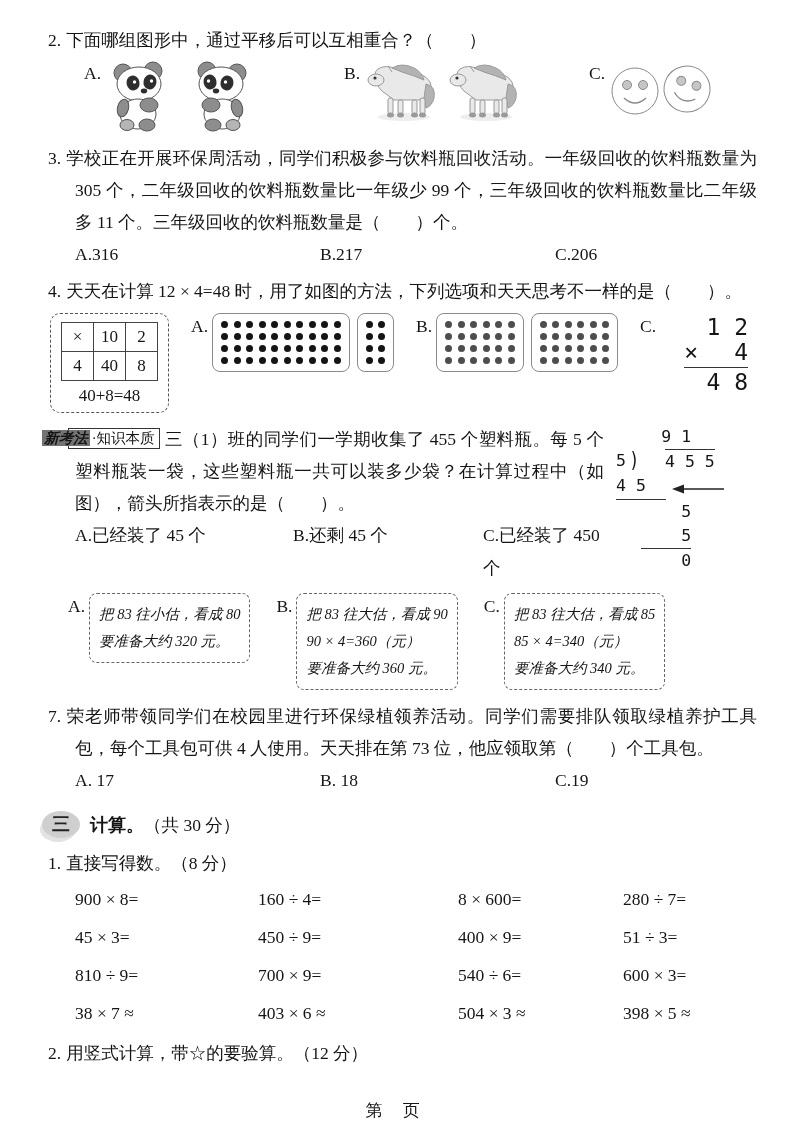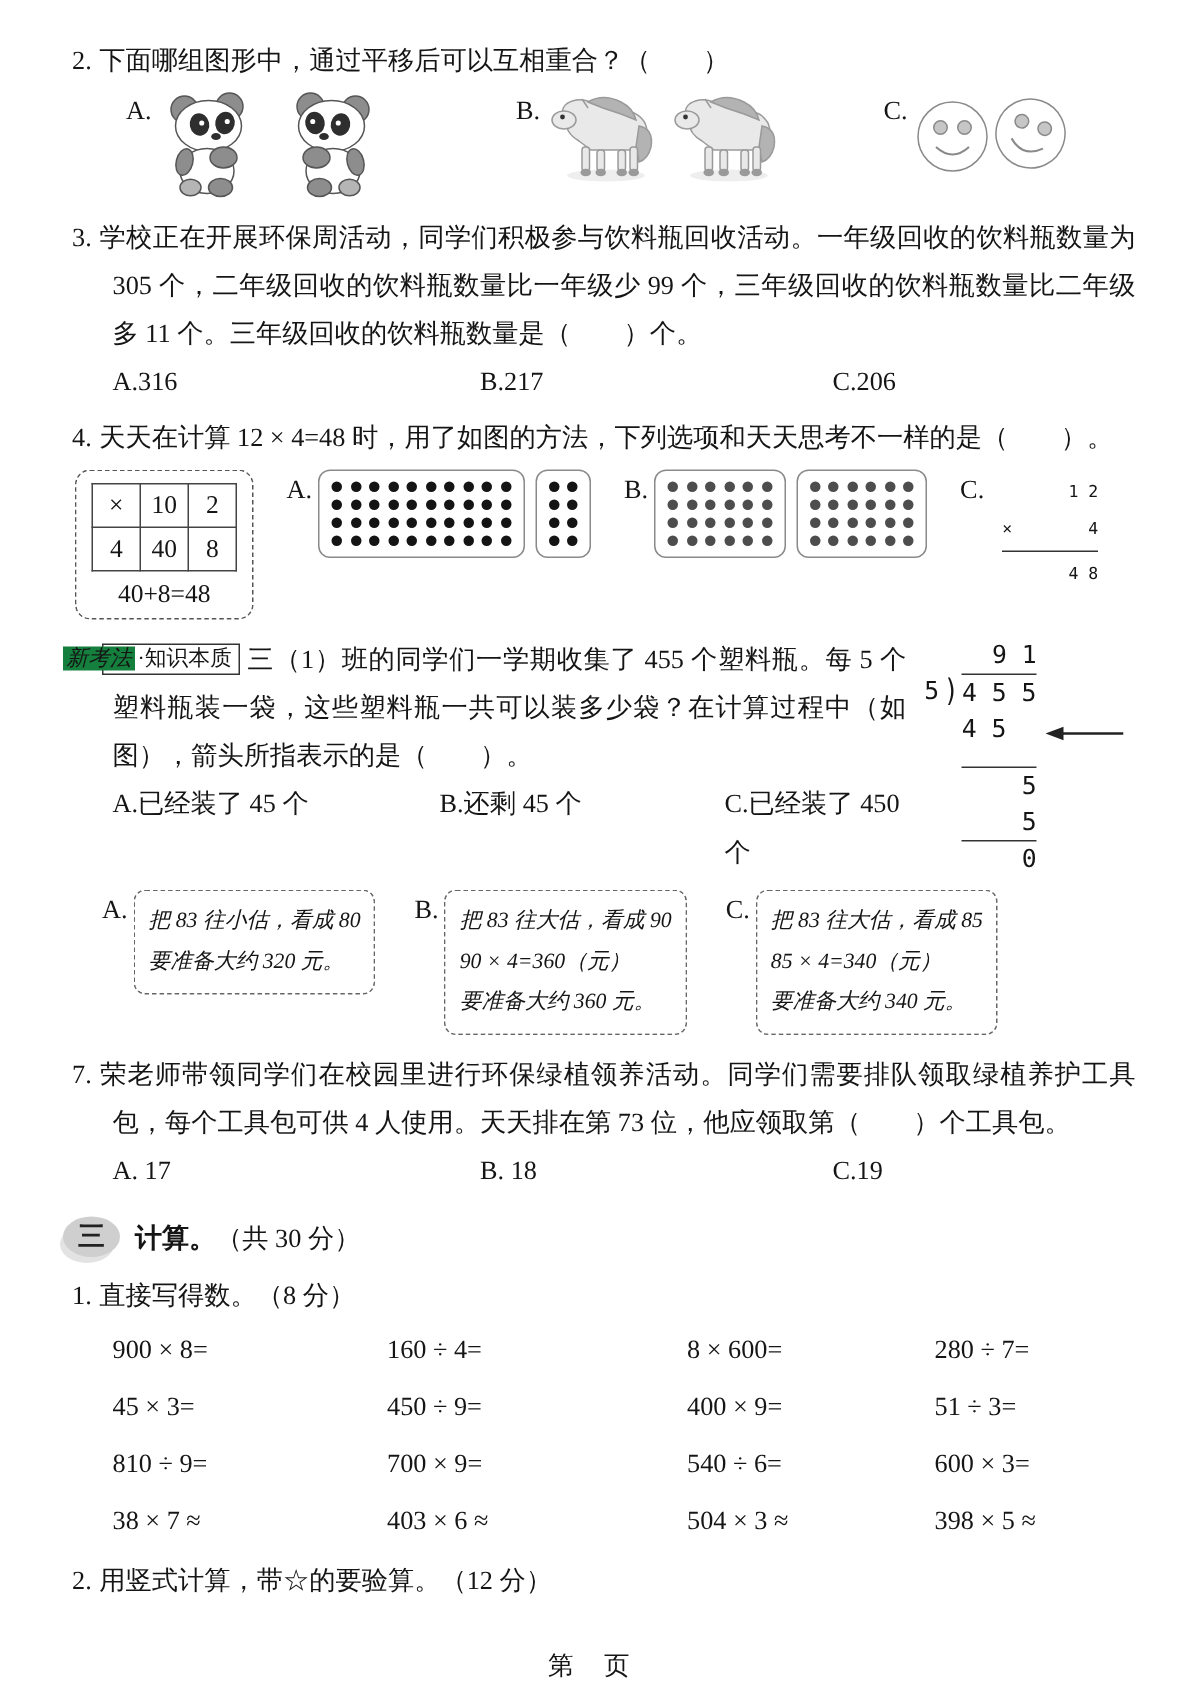--- a/index.html
+++ b/index.html
@@ -45,47 +45,47 @@
   }
   .tablecaption { font-size:17px; margin-top:5px; }
   .q4opt { display:flex; align-items:flex-start; margin-left:22px; }
   .dotpair { display:flex; align-items:flex-start; gap:7px; }
   .dotbox {
     display:grid; grid-template-columns:repeat(var(--cols,1),7px);
     gap:5px 5.5px; padding:7px 8px; border:1.2px solid #8a8a8a; border-radius:8px;
   }
   .dot { width:7px; height:7px; border-radius:50%; background:var(--dotcolor,#111); }
 
-  .vmult { font-family:"DejaVu Sans Mono",monospace; font-size:11px; line-height:25px; width:64px; margin-left:8px; margin-top:2px; }
+  .vmult { font-family:"DejaVu Sans Mono",monospace; font-size:23px; line-height:25px; width:64px; margin-left:24px; margin-top:2px; }
   .vmult .vm-top { text-align:right; }
   .vmult .vm-mid { display:flex; justify-content:space-between; border-bottom:1.3px solid #333; padding-bottom:2px; }
   .vmult .vm-res { text-align:right; padding-top:2px; }
 
   
   .q5wrap { display:flex; }
   .q5left { width:592px; }
   .kaobadge {
     display:inline-block; font-size:14.5px; line-height:19px;
     border:1.2px solid #333; padding:0 3px 0 0; margin:0 4px 0 2px;
     vertical-align:2px; white-space:nowrap;
   }
-  .kaobadge .kb1 { font-weight:normal; font-style:italic; background:#15803d; padding:0 2px; }
+  .kaobadge .kb1 { font-weight:bold; font-style:italic; background:#737373; padding:0 2px; }
   .kaobadge .kb2 { padding:0 2px; }
 
   .longdiv {
     width:150px; margin-left:12px; margin-top:2px;
     font-family:"DejaVu Sans Mono",monospace; font-size:16.5px; line-height:24px;
     position:relative;
   }
   .ld-quot { margin-left:25px; width:50px; text-align:right; }
   .ld-row2 { display:flex; }
   .ld-divisor { width:11px; }
   .ld-bracket { width:14px; text-align:center; transform:scaleY(1.25); }
-  .ld-dividend { width:50px; border-top:1.4px solid #333; text-align:center; }
-  .ld-sub1 { margin-left:25px; width:50px; border-bottom:1.4px solid #333; position:relative; padding-bottom:13px; }
+  .ld-dividend { width:50px; border-top:1.4px solid #333; text-align:left;margin-left:24px; }
+  .ld-sub1 { width:50px; border-bottom:1.4px solid #333; position:relative; padding-bottom:1px; }
   .ld-arrow { position:absolute; left:56px; top:9px; }
   .ld-rem { margin-left:25px; width:50px; text-align:right; }
   .ld-sub2 { border-bottom:1.4px solid #333; }
 
   
   .estrow { display:flex; padding-left:20px; margin:8px 0 10px 0; }
   .estopt { display:flex; align-items:flex-start; }
   .estopt + .estopt { margin-left:26px; }
   .estbox {
     border:1.5px dashed #666; border-radius:8px;

